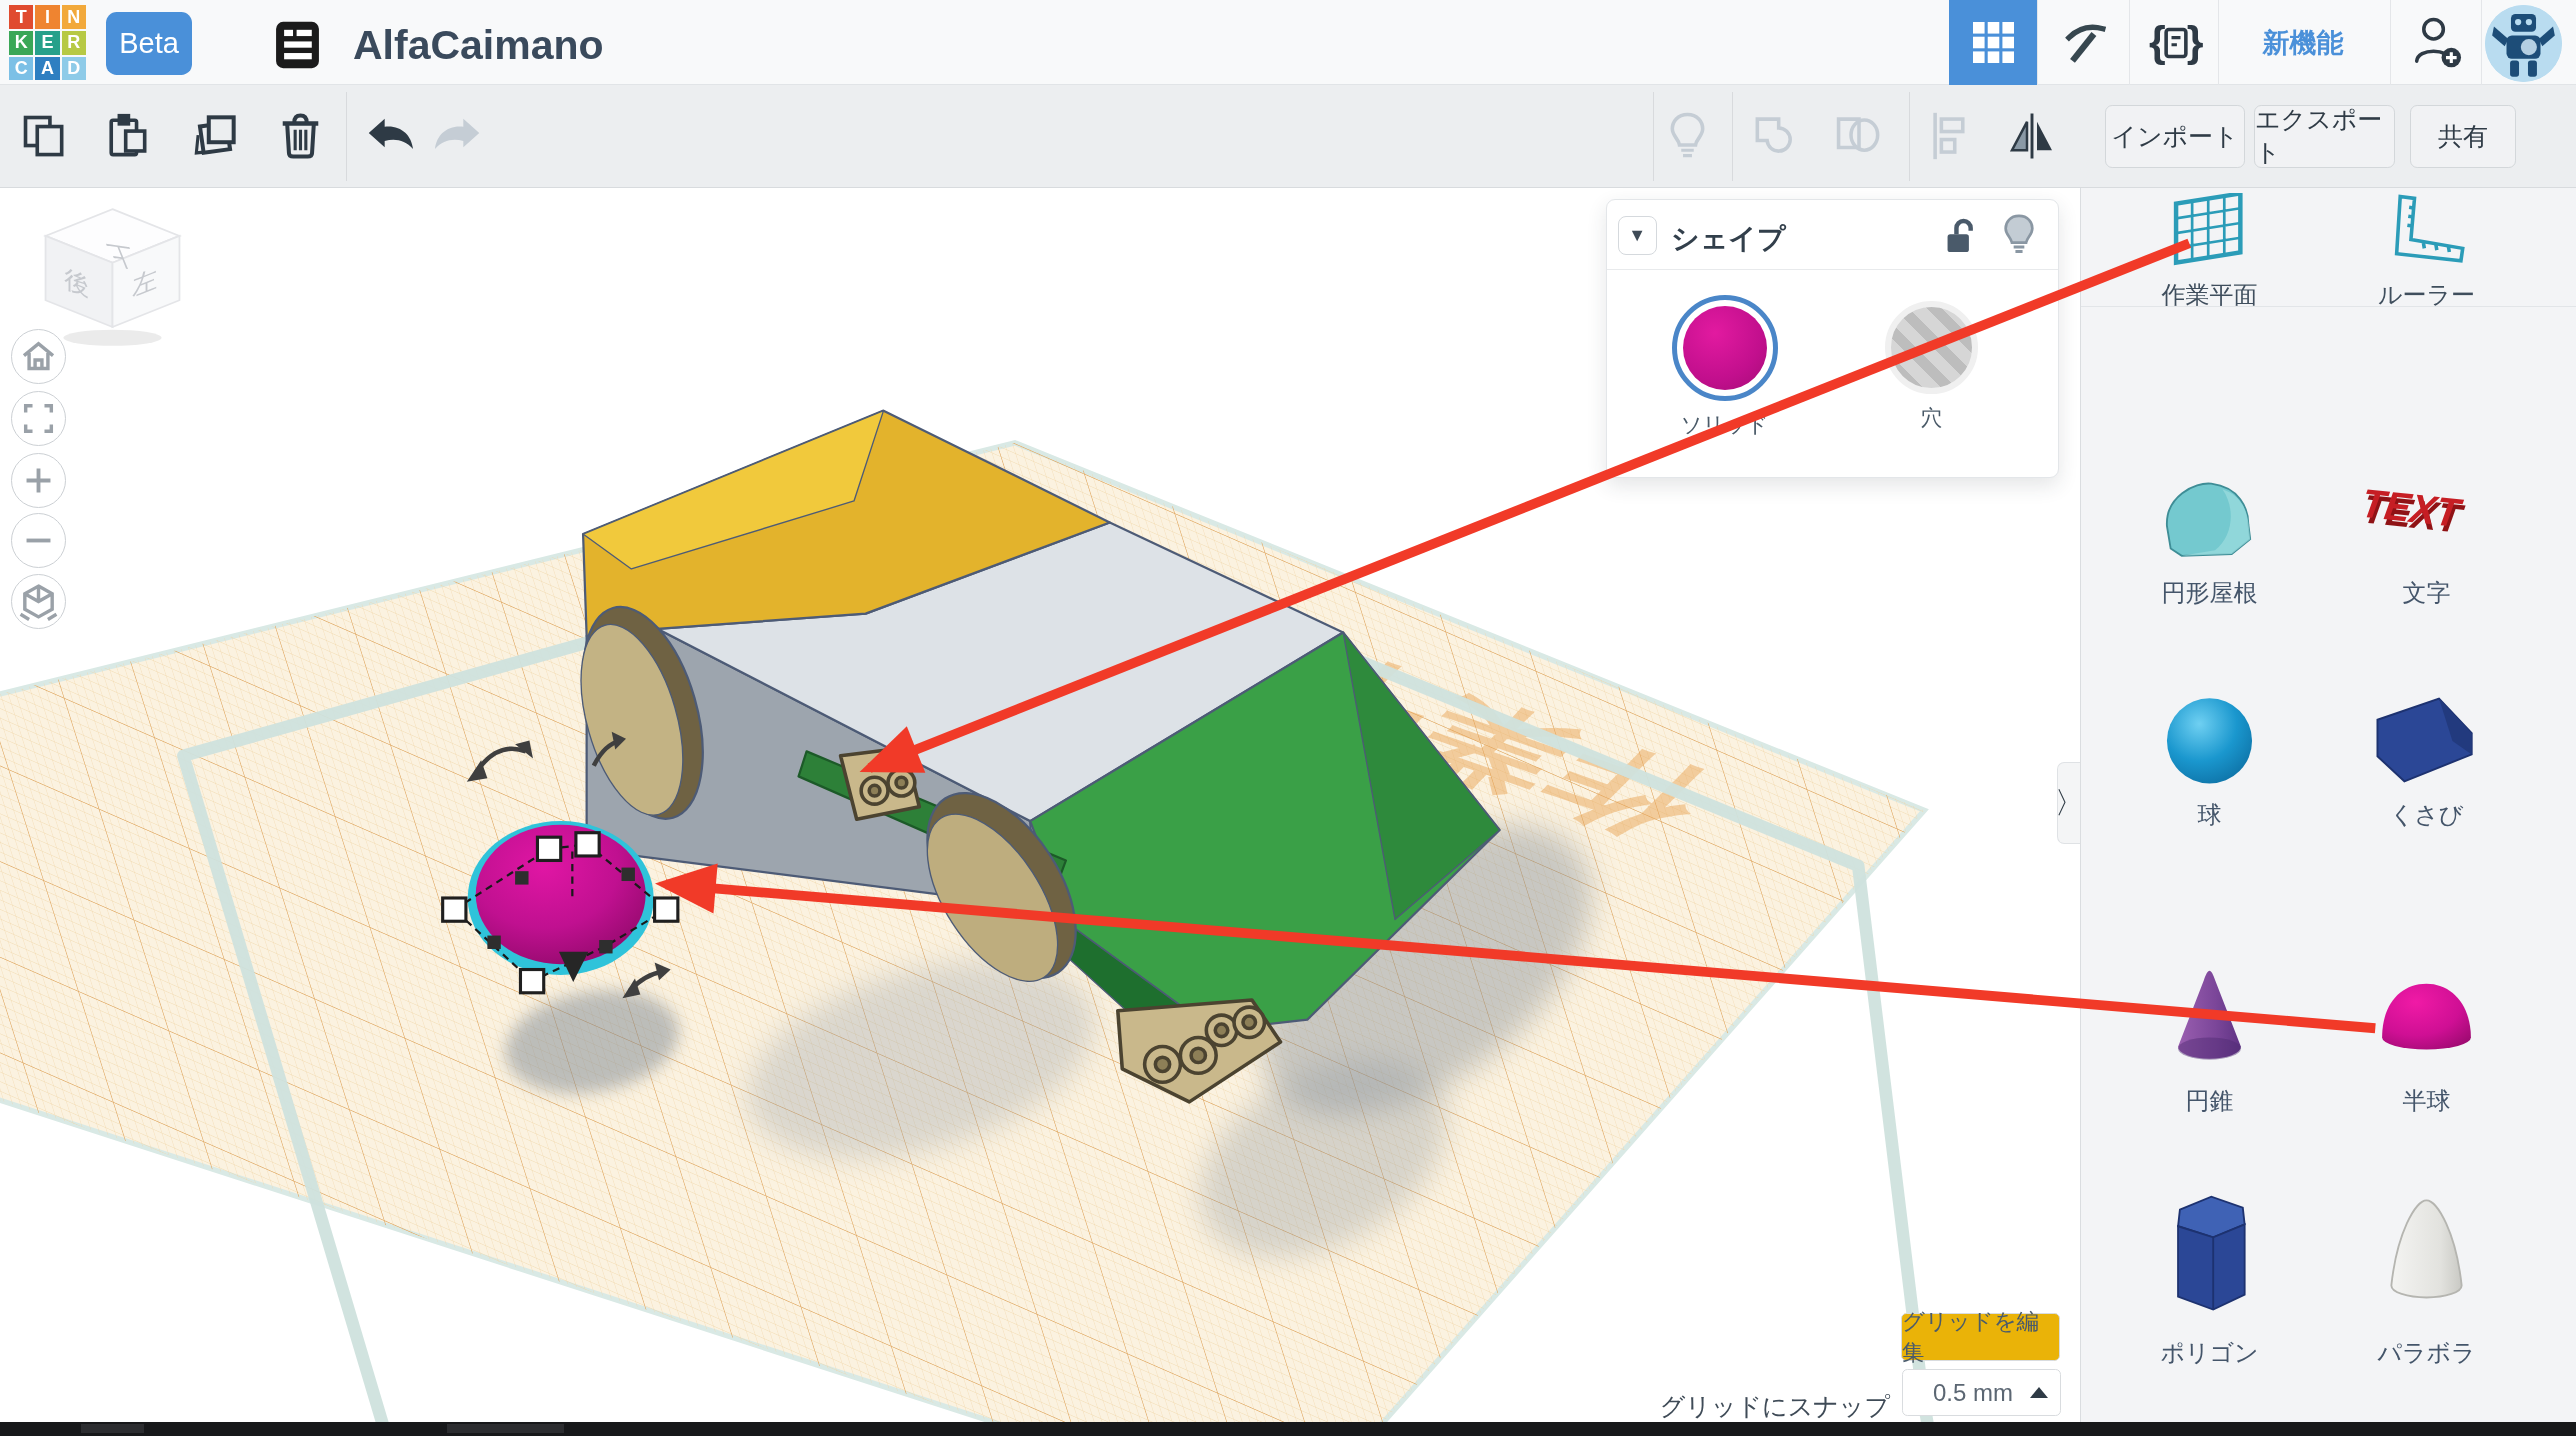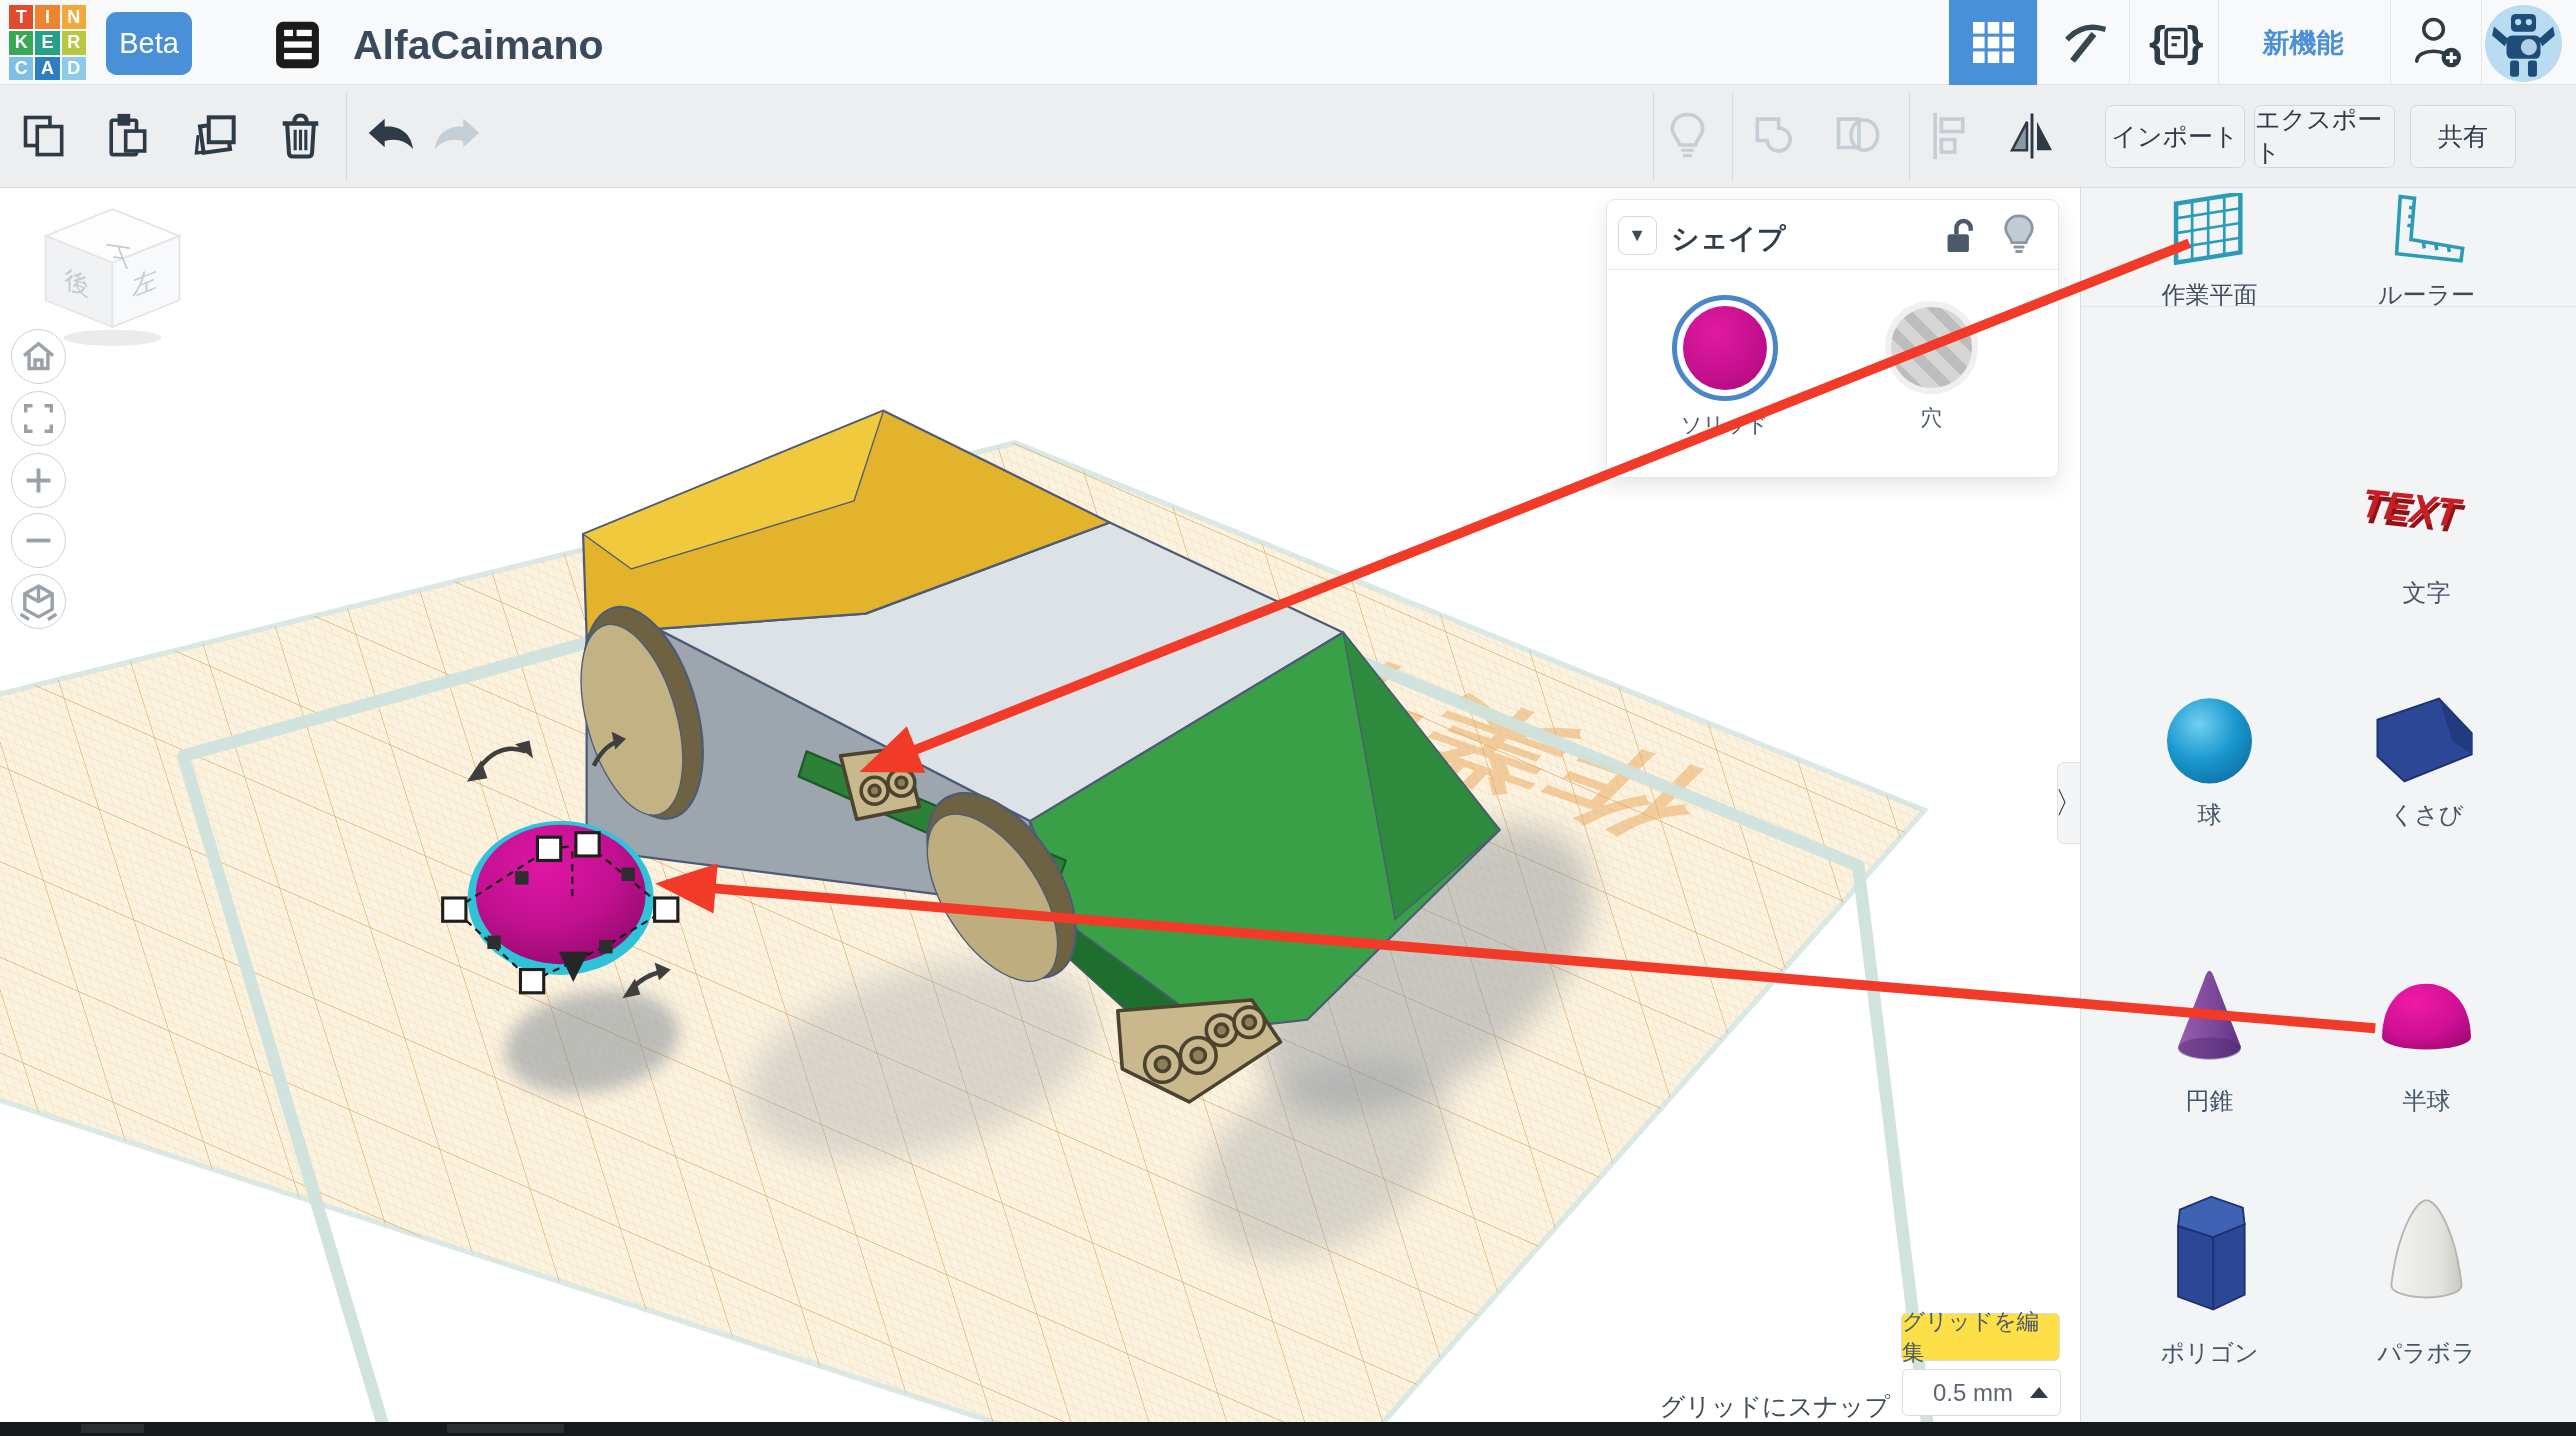--- a/index.html
+++ b/index.html
@@ -64,21 +64,21 @@
   #solid-swatch { width:106px; height:106px; border-radius:50%; border:5.4px solid #4a86c8;
     margin:0 auto; display:flex; align-items:center; justify-content:center; background:#fff; }
   #solid-swatch i { width:84px; height:84px; border-radius:50%;
     background:radial-gradient(circle at 38% 32%,#e21aa0,#c20f8d 60%,#a40c76); }
   #hole-swatch { width:93px; height:93px; border-radius:50%; margin:6.3px auto 0;
     border:6.3px solid #f0f0f0;
     background:repeating-linear-gradient(45deg,#d6d6d6 0 12.5px,#bdbdbd 12.5px 23px); }
 
   
   #edit-grid { position:absolute; left:1901px; top:1313px; width:159px; height:48px;
-    background:#fde047; border:0.9px solid #d9dcdf; border-radius:5.4px; font-size:22.4px;
+    background:#eab308; border:0.9px solid #d9dcdf; border-radius:5.4px; font-size:22.4px;
     color:#4a5b6b; display:flex; align-items:center; justify-content:center; z-index:6; }
   #snap-label { position:absolute; left:1601px; top:1379px; width:289px; text-align:right;
     font-size:25px; color:#3f4b57; z-index:6;margin-top:11px; }
   #snap-select { position:absolute; left:1902px; top:1369px; width:159px; height:47px;
     background:#fff; border:0.9px solid #d9dcdf; border-radius:5.4px; z-index:6;
     display:flex; align-items:center; }
   #snap-select .val { margin-left:30px; font-size:24px; color:#5c6773; flex:1; }
   #snap-select .caret { margin-right:12.5px; width:0; height:0; border-left:9px solid transparent;
     border-right:9px solid transparent; border-bottom:11.6px solid #2f3b46; }
 
@@ -473,20 +473,27 @@
     </div>
     <div class="tool-col" style="left:265px">
       <svg width="86" height="75" viewBox="0 0 96 84" fill="none" stroke="#2b9cb8" stroke-width="4">
         <path d="M18 4 L34 6 L30 52 L88 62 L86 76 L14 68 Z"></path>
         <path d="M28 16 L34 17 M27 26 L33 27 M26 36 L32 37 M44 56 L45 62 M58 58 L59 64 M72 60 L73 66"></path>
       </svg>
       <div class="lbl">ルーラー</div>
     </div>
     <div id="lib-divider"></div>
 
+    <div class="shape-item" style="left:39px;top:277px">
+      <svg width="111" height="104" viewBox="0 0 120 100">
+        <path d="M18,84 L14,60 C12,28 44,12 62,14 C92,18 102,40 102,58 L104,74 L84,90 L30,92 Z" fill="#74c9cf" stroke="#3e8d96" stroke-width="2"></path>
+        <path d="M30,92 L84,90 L104,74 L102,56 C100,40 92,26 74,20 C88,40 86,70 66,86 Z" fill="#9adbde" opacity=".75"></path>
+      </svg>
+      <div class="lbl">円形屋根</div>
+    </div>
     <div class="shape-item" style="left:256px;top:277px">
       <svg width="134" height="104" viewBox="0 0 150 100">
         <text x="14" y="62" font-size="44" font-weight="bold" fill="#8f1215" transform="skewX(-14) rotate(6 75 50)">TEXT</text>
         <text x="10" y="56" font-size="44" font-weight="bold" fill="#c61e24" transform="skewX(-14) rotate(6 75 50)">TEXT</text>
       </svg>
       <div class="lbl">文字</div>
     </div>
     <div class="shape-item" style="left:39px;top:499px">
       <svg width="111" height="104" viewBox="0 0 120 100">
         <defs>

